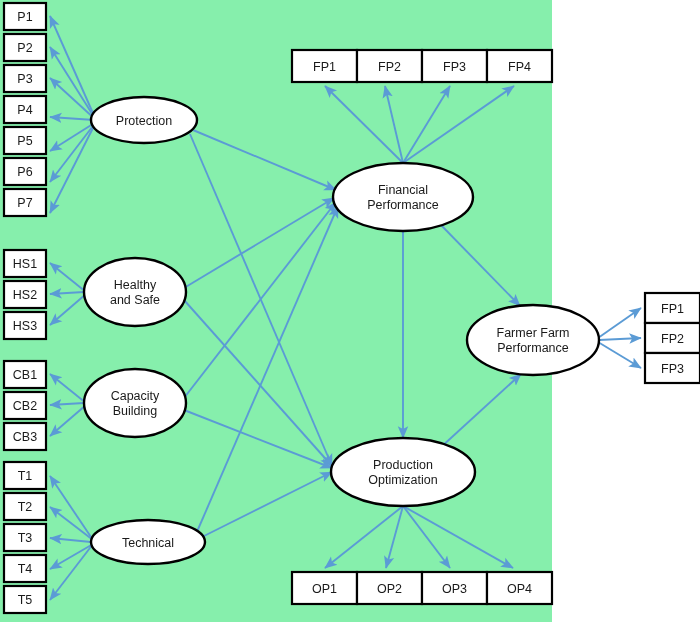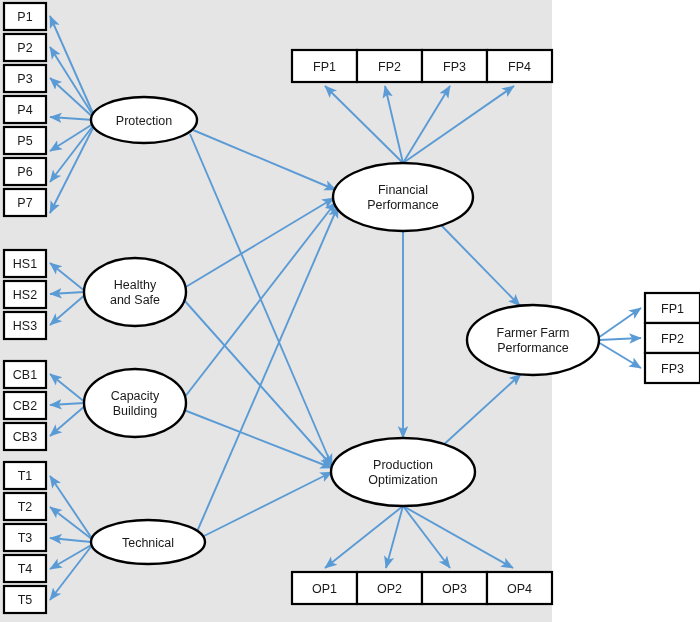--- a/index.html
+++ b/index.html
@@ -11,21 +11,21 @@
   body {
     width: 700px;
     height: 622px;
     font-family: "Liberation Sans", sans-serif;
     overflow: hidden;
   }
   #diagram-root {
     position: relative;
     width: 552px;
     height: 622px;
-    background: #e5e5e5;
+    background: #86efac;
   }
   svg#sem-canvas {
     display: block;
     width: 700px;
     height: 622px;
   }
   .indicator-box {
     fill: #ffffff;
     stroke: #000000;
     stroke-width: 2.2;

